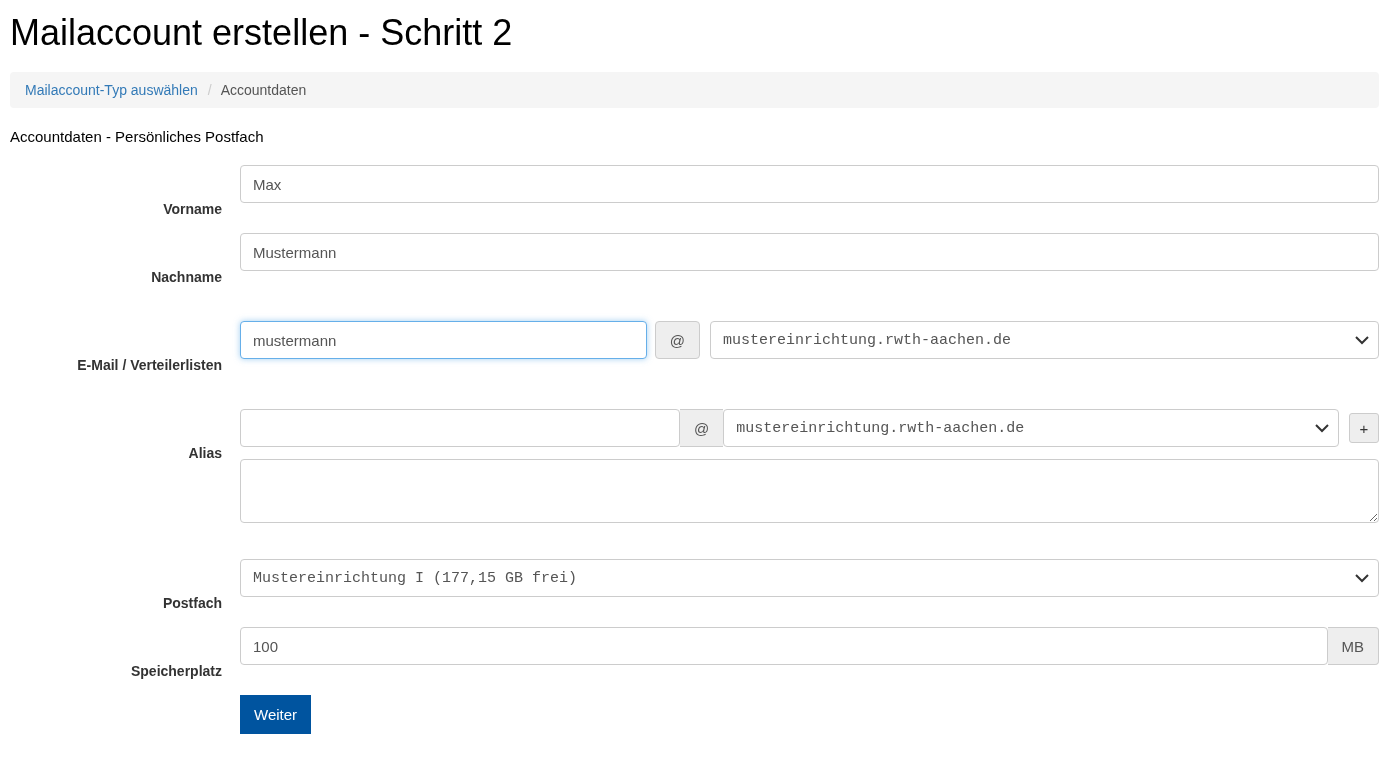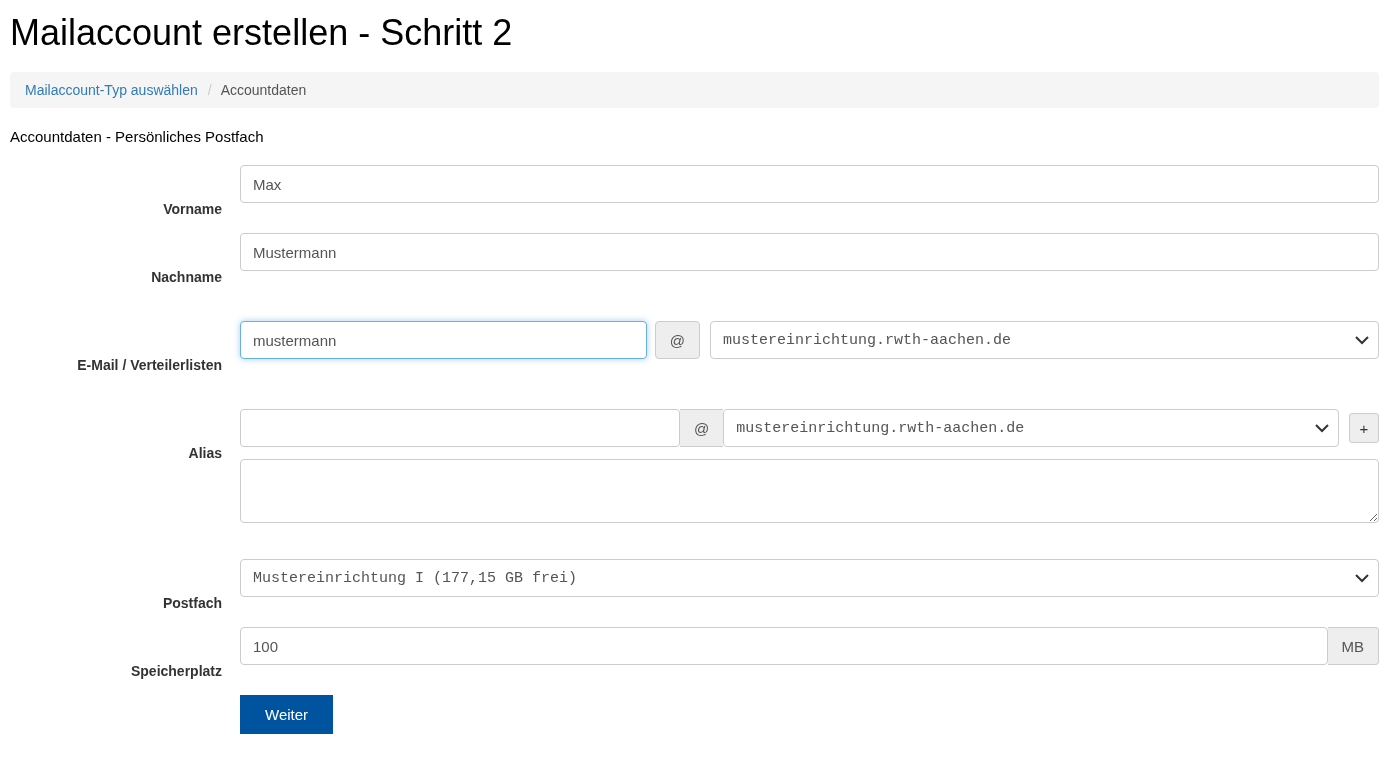--- a/index.html
+++ b/index.html
@@ -119,21 +119,21 @@
     display: flex; align-items: center; justify-content: center;
     margin-left: 10px;
     cursor: pointer;
     font-size: 15px;
     color: #333;
     align-self: center;
   }
 
   .btn-primary {
     display: inline-block;
-    padding: 10px 24px;
+    padding: 10px 13px;
     margin-bottom: 0;
     font-size: 15px;
     font-weight: 400;
     text-align: center;
     white-space: nowrap;
     vertical-align: middle;
     cursor: pointer;
     background: #00549f;
     color: #fff;
     border: 1px solid #00549f;

